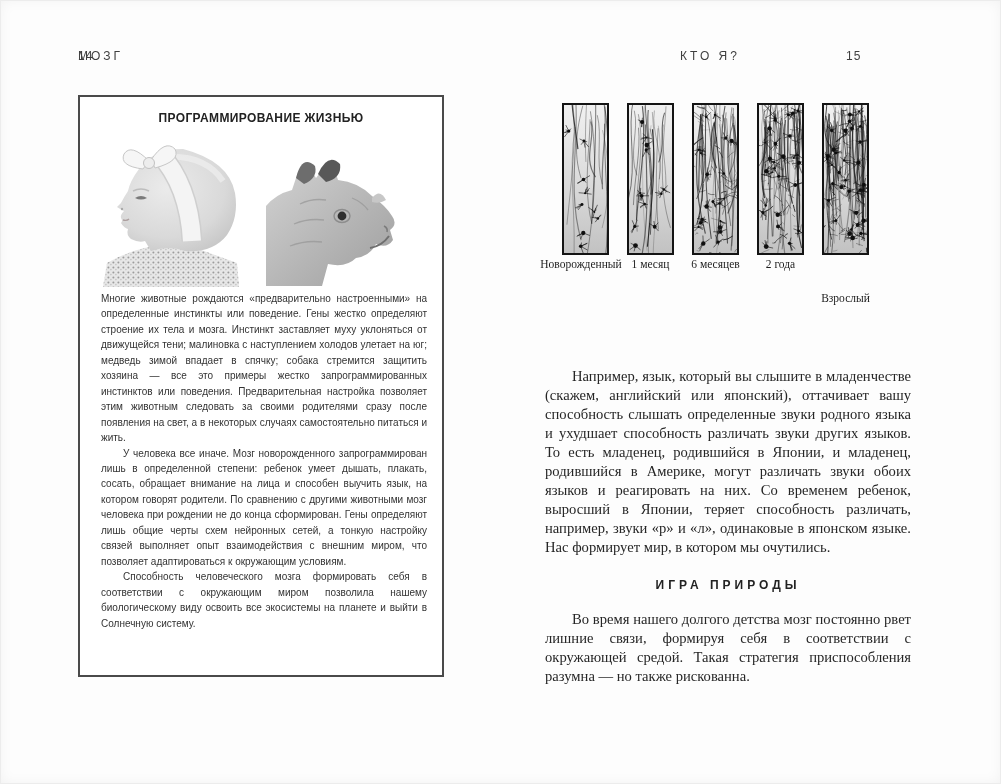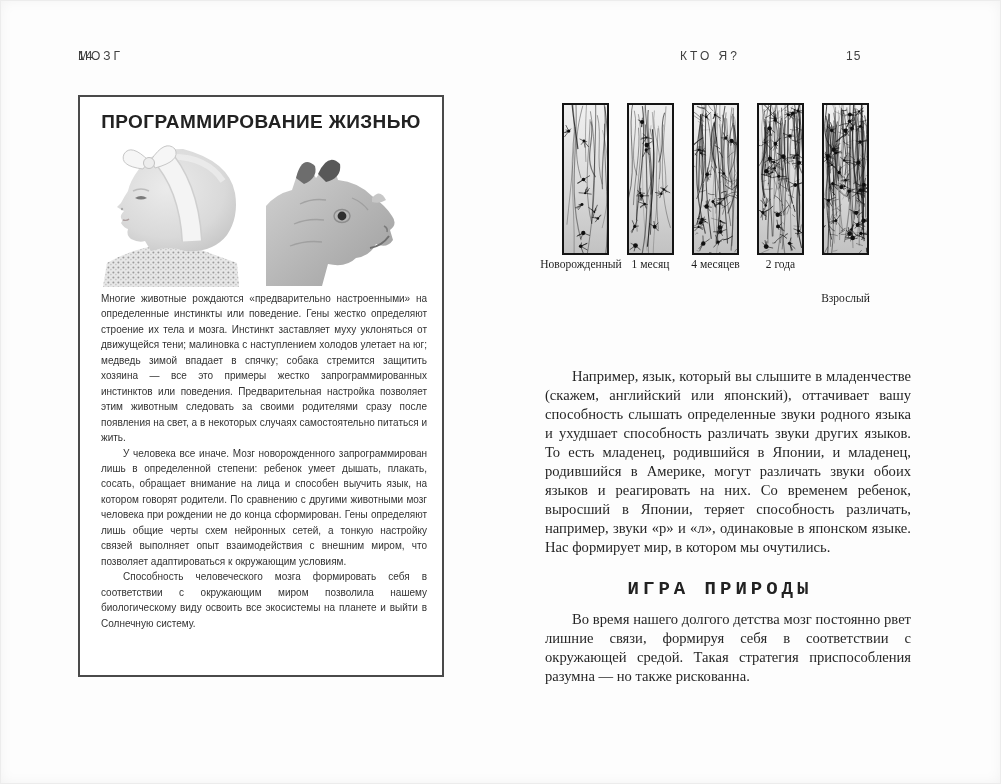--- a/index.html
+++ b/index.html
@@ -12,21 +12,21 @@
   .page{position:absolute;top:0;height:784px;background:transparent;}
   #page-left{left:0;width:500px;}
   #page-right{left:500px;width:501px;}
 
   .runhead{position:absolute;top:49px;font-size:12px;letter-spacing:3px;color:#3f3f3f;}
   .pagenum{position:absolute;top:49px;font-size:12px;letter-spacing:1px;color:#3f3f3f;}
 
   
   .sidebar-box{position:absolute;left:78px;top:95px;width:366px;height:582px;
     border:2px solid #4a4a4a;box-sizing:border-box;background:#fff;}
-  .box-title{margin-top:14px;text-align:center;font-weight:bold;font-size:19px;
+  .box-title{margin-top:14px;text-align:center;font-weight:bold;font-size:12px;
     letter-spacing:.4px;color:#222;}
   .photo{position:absolute;}
   #baby-photo{left:16px;top:44px;width:152px;height:146px;}
   #rhino-photo{left:180px;top:57px;width:137px;height:132px;}
   .box-text{position:absolute;left:21px;top:194px;width:326px;
     font-size:10px;line-height:15.45px;text-align:justify;color:#333;}
   .box-text p{margin:0;}
   .box-text p.ind{text-indent:22px;}
 
   
@@ -40,22 +40,22 @@
   .fig-caption{position:absolute;left:40px;top:284px;width:378px;text-align:center;
     font-family:"Liberation Serif",serif;font-style:italic;font-size:13px;
     line-height:14px;color:#262626;white-space:pre-line;}
 
   .body-text{position:absolute;left:45px;width:366px;
     font-family:"Liberation Serif",serif;font-size:14.6px;line-height:19px;
     text-align:justify;color:#262626;}
   .body-text p{margin:0;text-indent:27px;}
   #para-language{top:367px;}
   #para-childhood{top:610px;}
-  .section-heading{position:absolute;left:37px;top:578px;width:366px;text-align:center;
-    font-weight:bold;font-size:19px;letter-spacing:4px;color:#222;font-family:Liberation Mono, monospace;}
+  .section-heading{position:absolute;left:45px;top:578px;width:366px;text-align:center;
+    font-weight:bold;font-size:12px;letter-spacing:4px;color:#222;}
 </style>
 </head>
 <body>
 
 <div class="scan-frame"></div>
 
 <div class="page" id="page-left">
   <div class="pagenum" style="left:78px;">14</div>
   <div class="runhead" style="left:78px;width:334px;">МОЗГ</div>
 
@@ -527,21 +527,21 @@
           <line x1="6.7" y1="117.8" x2="10.0" y2="120.6" stroke="#111" stroke-width="0.7" opacity="0.85"></line>
           <line x1="6.7" y1="117.8" x2="5.4" y2="110.7" stroke="#111" stroke-width="0.7" opacity="0.85"></line>
           <circle cx="24.2" cy="137.1" r="1.60" fill="#111"></circle>
           <line x1="24.2" y1="137.1" x2="19.5" y2="142.4" stroke="#111" stroke-width="0.7" opacity="0.85"></line>
           <line x1="24.2" y1="137.1" x2="21.5" y2="129.9" stroke="#111" stroke-width="0.7" opacity="0.85"></line>
           <line x1="24.2" y1="137.1" x2="27.8" y2="135.8" stroke="#111" stroke-width="0.7" opacity="0.85"></line>
           <line x1="24.2" y1="137.1" x2="24.6" y2="140.3" stroke="#111" stroke-width="0.7" opacity="0.85"></line>
           <line x1="24.2" y1="137.1" x2="29.2" y2="133.9" stroke="#111" stroke-width="0.7" opacity="0.85"></line>
         </svg>
       </div>
-      <div class="panel-label" style="left: 153.5px;">4 месяцев</div>
+      <div class="panel-label" style="left: 153.5px;">6 месяцев</div>
       <div class="panel" style="left: 195px;">
         <svg width="43" height="148" viewBox="0 0 43 148">
           <defs>
             <linearGradient id="g3" x1="0" y1="0" x2="0" y2="1">
               <stop offset="0%" stop-color="#f1f1f1"></stop>
               <stop offset="55%" stop-color="#dadada"></stop>
               <stop offset="100%" stop-color="#c2c2c2"></stop>
             </linearGradient>
           </defs>
           <rect width="43" height="148" fill="url(#g3)"></rect>

